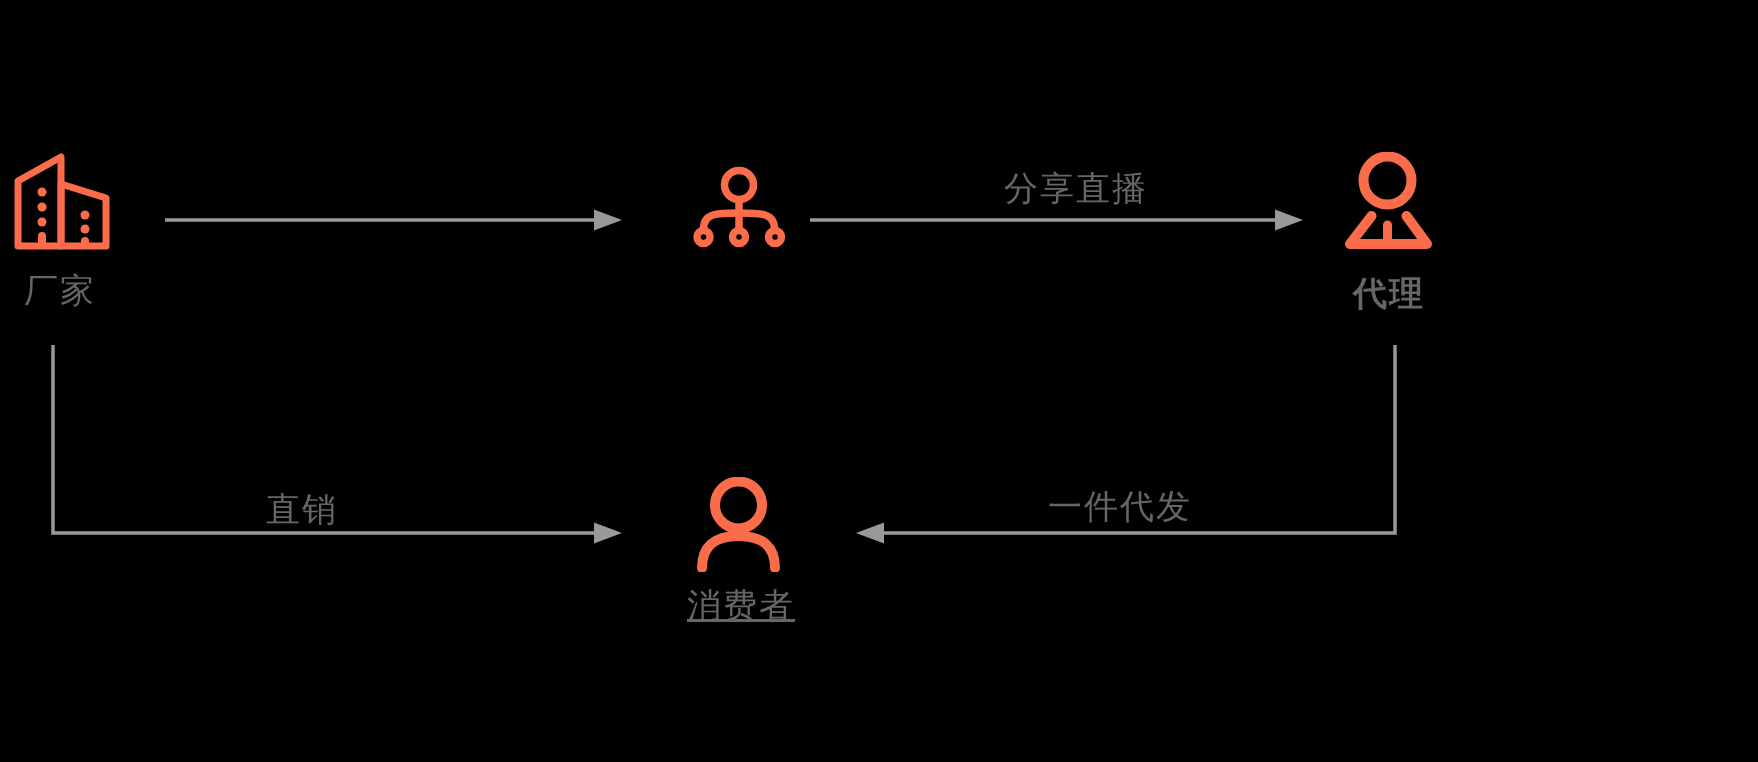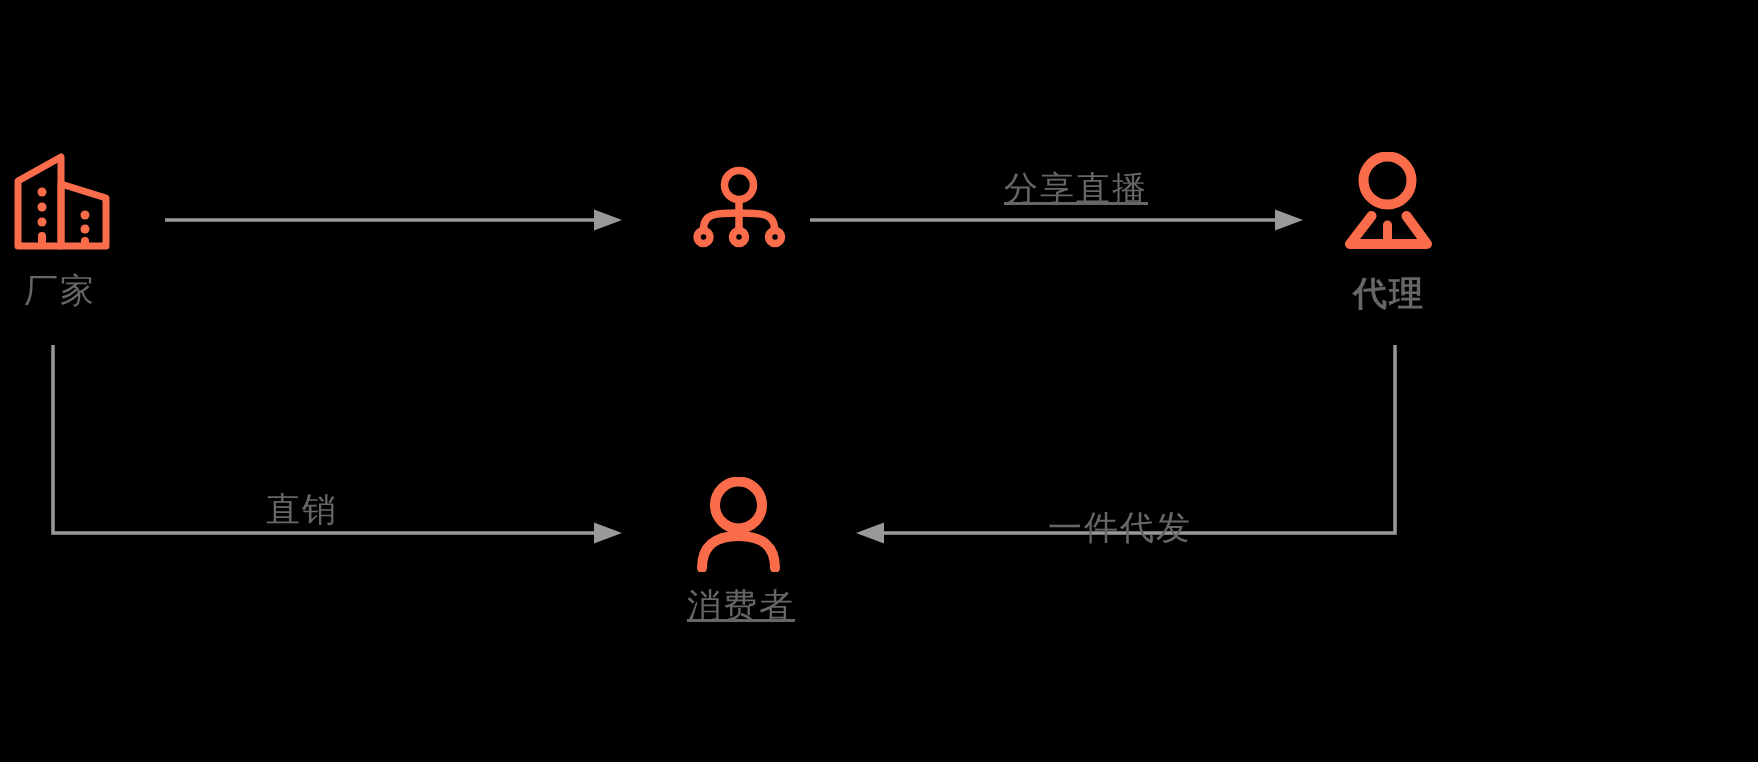--- a/index.html
+++ b/index.html
@@ -98,17 +98,17 @@
     <svg viewBox="0 0 83 95">
       <circle class="stroke" stroke-width="10" cx="41.5" cy="28" r="23.5"></circle>
       <path class="stroke" stroke-width="10" d="M5,91 Q5,59 41.5,59 Q78,59 78,91"></path>
     </svg>
   </div>
 
   <div class="lbl" style="left:60px; top:276px;font-family:Liberation Mono, monospace;">厂家</div>
   <div class="lbl" style="left:1389px; top:276px;font-weight:bold;">代理</div>
   <div class="lbl" style="left:741px; top:588px;text-decoration:underline;">消费者</div>
 
-  <div class="lbl" style="left:1076px; top:171px;text-decoration:underline;">分享直播</div>
+  <div class="lbl" style="left:1076px; top:171px;">分享直播</div>
   <div class="lbl" style="left:302px; top:492px;">直销</div>
-  <div class="lbl" style="left:1120px; top:489px;margin-top:21px;">一件代发</div>
+  <div class="lbl" style="left:1120px; top:489px;">一件代发</div>
 
 </div>
 
 </body></html>

